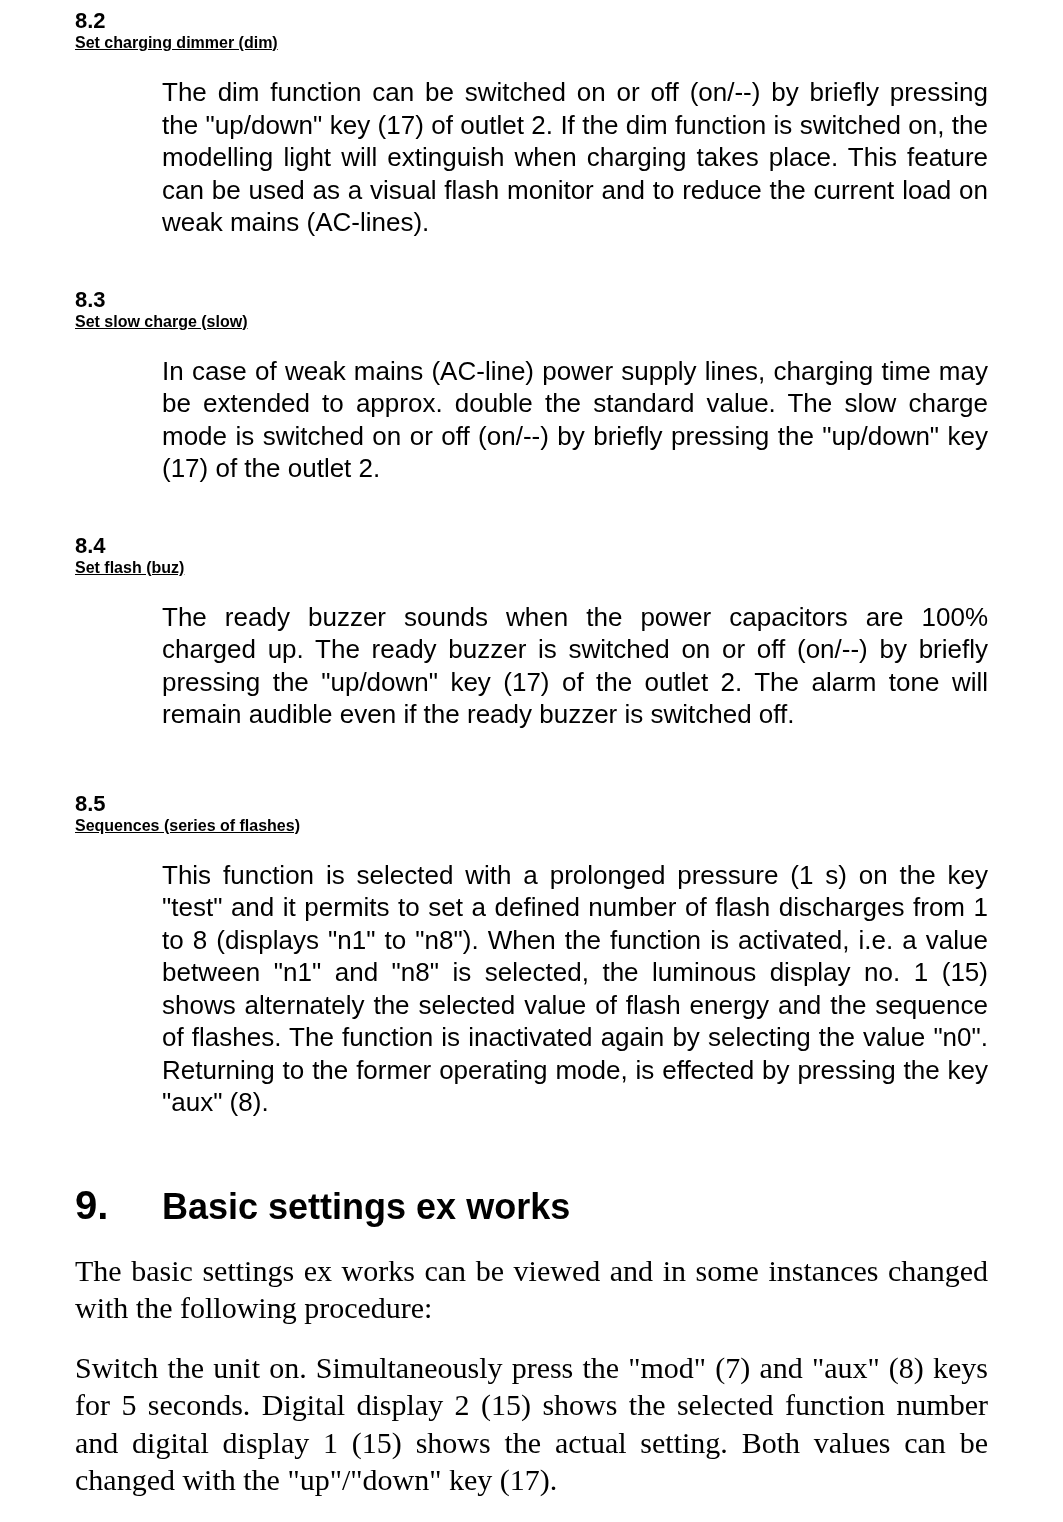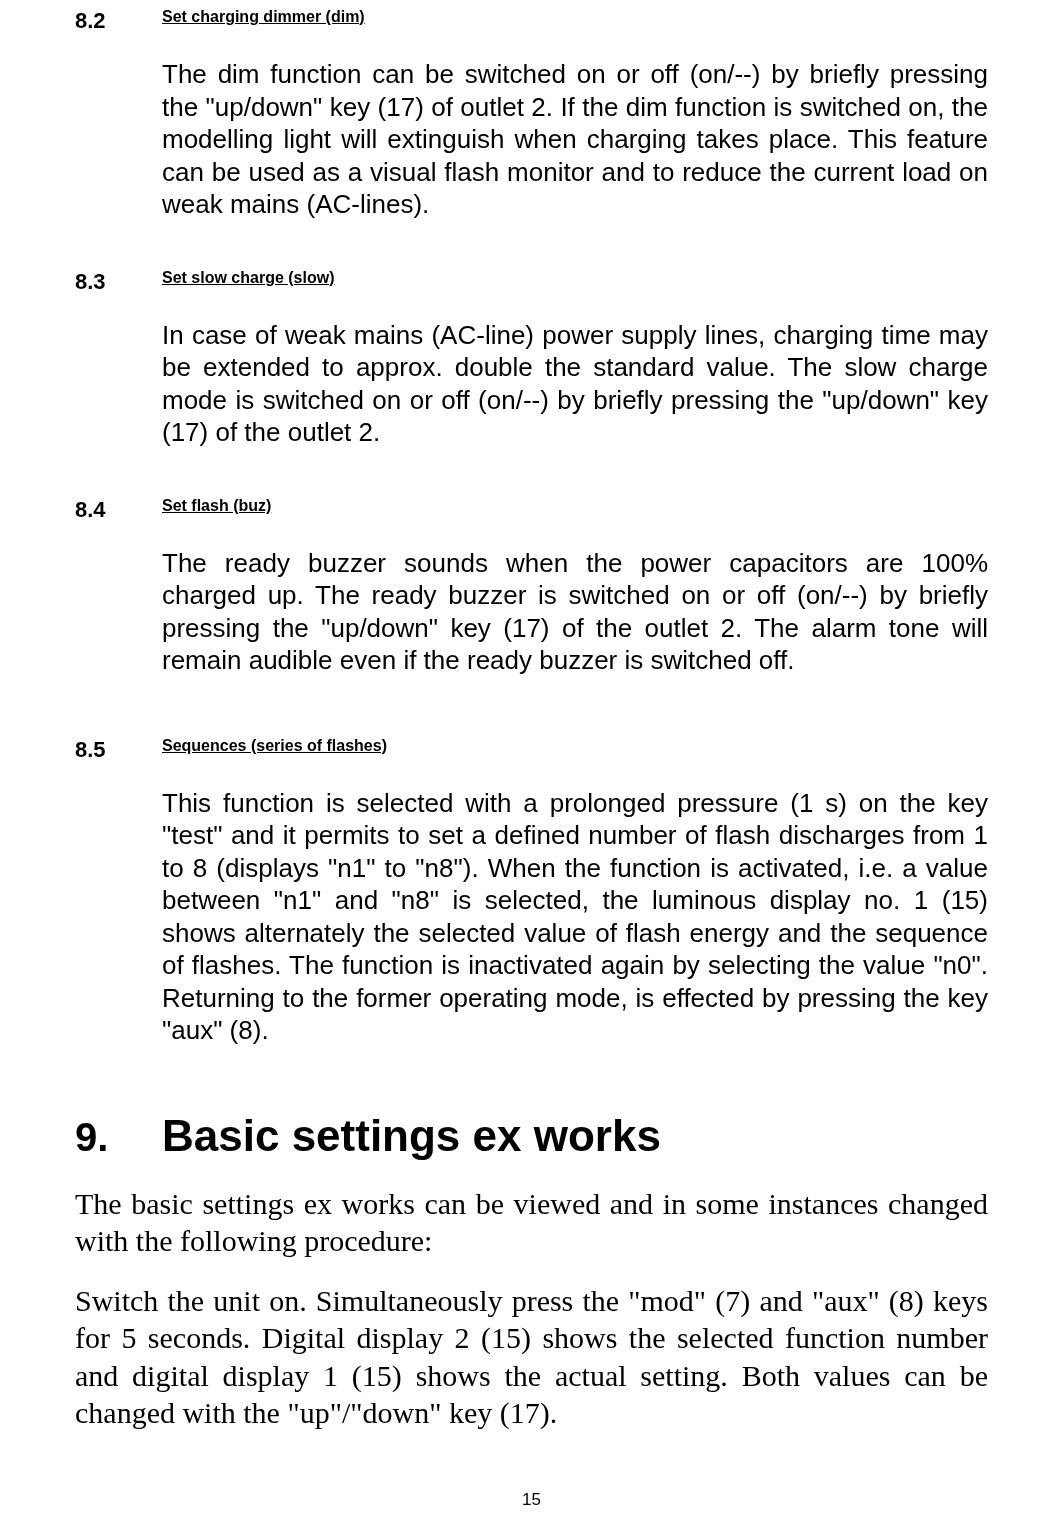--- a/index.html
+++ b/index.html
@@ -14,20 +14,21 @@
       min-height: 1522px;
       padding: 8px 75px 40px 75px;
       position: relative;
     }
     .section {
       margin-bottom: 48px;
     }
     .section-row {
       display: flex;
       align-items: flex-start;
+      flex-direction: column;
     }
     .section-number {
       font-size: 22px;
       font-weight: bold;
       width: 87px;
       flex-shrink: 0;
     }
     .section-title {
       font-size: 16px;
       font-weight: bold;
@@ -46,21 +47,21 @@
       margin-top: 64px;
       margin-bottom: 24px;
     }
     .chapter-number {
       font-size: 40px;
       font-weight: bold;
       width: 87px;
       flex-shrink: 0;
     }
     .chapter-title {
-      font-size: 44px;
+      font-size: 36px;
       font-weight: bold;
     }
     .chapter-body {
       font-size: 30px;
       line-height: 1.25;
       text-align: justify;
       font-family: Liberation Serif, serif;
     }
     .chapter-body p {
       margin-bottom: 22px;

